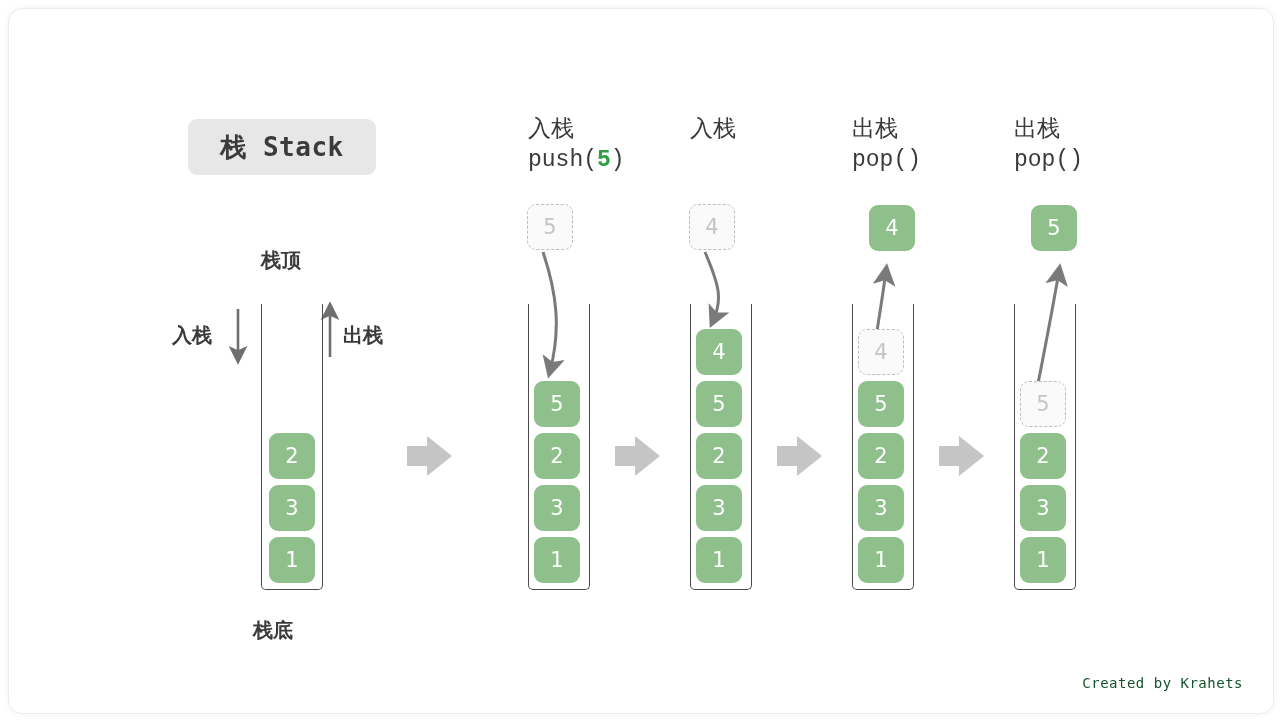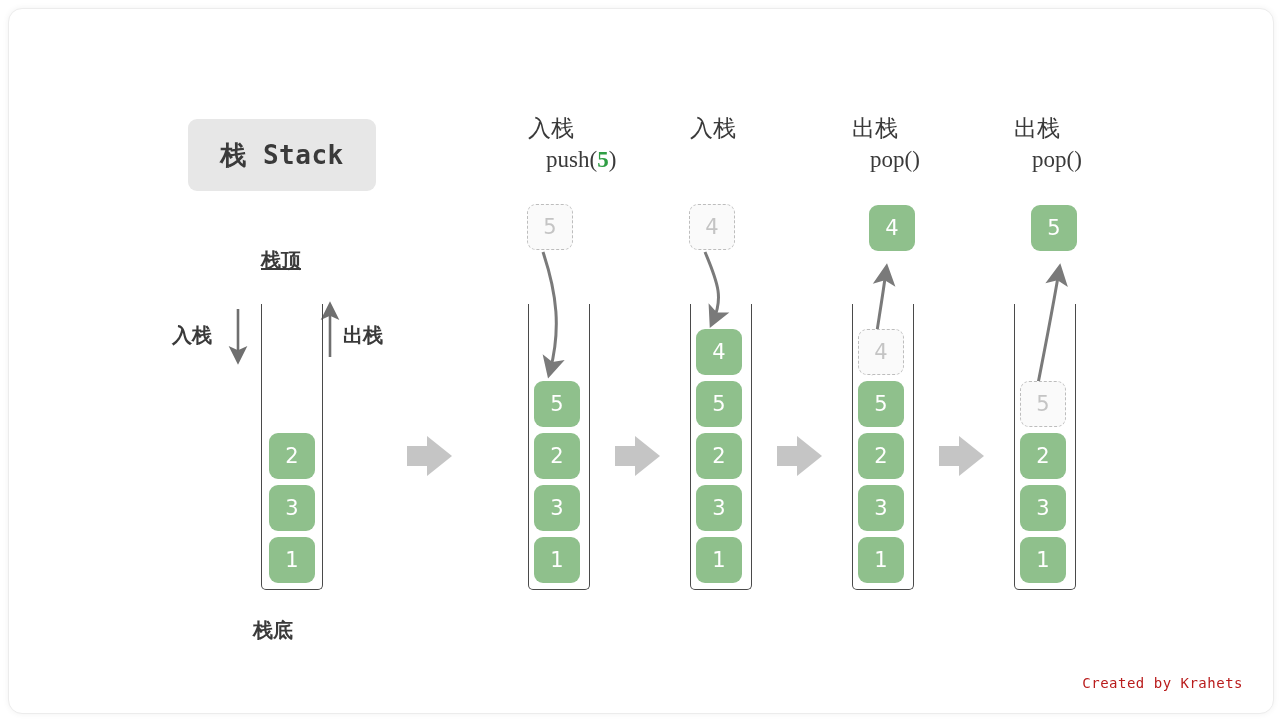--- a/index.html
+++ b/index.html
@@ -31,21 +31,21 @@
     width: 1264px;
     height: 704px;
   }
 
   
   .title-badge {
     position: absolute;
     left: 179px;
     top: 110px;
     width: 188px;
-    height: 72px;
+    height: 56px;
     background: #e7e7e7;
     border-radius: 9px;
     display: flex;
     align-items: center;
     justify-content: center;
     font-family: "DejaVu Sans Mono", "Liberation Mono", monospace;
     font-size: 26px;
     font-weight: 700;
     color: #3a3a3a;
     letter-spacing: 0.5px;
@@ -61,23 +61,22 @@
   }
   .col-header .line1 {
     font-size: 23px;
     font-weight: 400;
     line-height: 30px;
     font-family: "DejaVu Sans", "Liberation Sans", sans-serif;
   }
   .col-header .line2 {
     font-size: 23px;
     line-height: 34px;
-    font-family: Liberation Serif, serif;
+    font-family: Liberation Mono, monospace;
     white-space: pre;
-    margin-left: 18px;
   }
   .col-header .line2 .num {
     color: #2f9e44;
     font-weight: 700;
   }
 
   
   .stack-box {
     position: absolute;
     box-sizing: border-box;
@@ -119,21 +118,21 @@
     white-space: nowrap;
   }
 
   
   .credit {
     position: absolute;
     right: 30px;
     bottom: 22px;
     font-family: "DejaVu Sans Mono", "Liberation Mono", monospace;
     font-size: 14px;
-    color: #b91c1c;
+    color: #14532d;
     letter-spacing: 0.5px;
   }
 
   svg.overlay {
     position: absolute;
     left: 0; top: 0;
     width: 1264px;
     height: 704px;
     pointer-events: none;
   }
@@ -158,21 +157,21 @@
     <div class="col-header" style="left:843px; top:104px;">
       <div class="line1">出栈</div>
       <div class="line2"><span>pop(</span><span class="num"></span><span>)</span></div>
     </div>
 
     <div class="col-header" style="left:1005px; top:104px;">
       <div class="line1">出栈</div>
       <div class="line2"><span>pop(</span><span class="num"></span><span>)</span></div>
     </div>
 
-    <div class="vlabel" style="left:252px; top:238px;text-decoration:underline;">栈顶</div>
+    <div class="vlabel" style="left:252px; top:238px;">栈顶</div>
     <div class="vlabel" style="left:244px; top:608px;">栈底</div>
     <div class="vlabel" style="left:163px; top:313px;">入栈</div>
     <div class="vlabel" style="left:334px; top:313px;">出栈</div>
 
     <svg class="overlay" viewBox="0 0 1264 704">
       <defs>
         <marker id="ah-gray" markerWidth="9" markerHeight="9" refX="5.4" refY="4.5" orient="auto">
           <path d="M0.6,0.7 L8,4.5 L0.6,8.3 L2.3,4.5 Z" fill="#7a7a7a"></path>
         </marker>
         <marker id="ah-thin" markerWidth="9" markerHeight="9" refX="5" refY="4.5" orient="auto">

